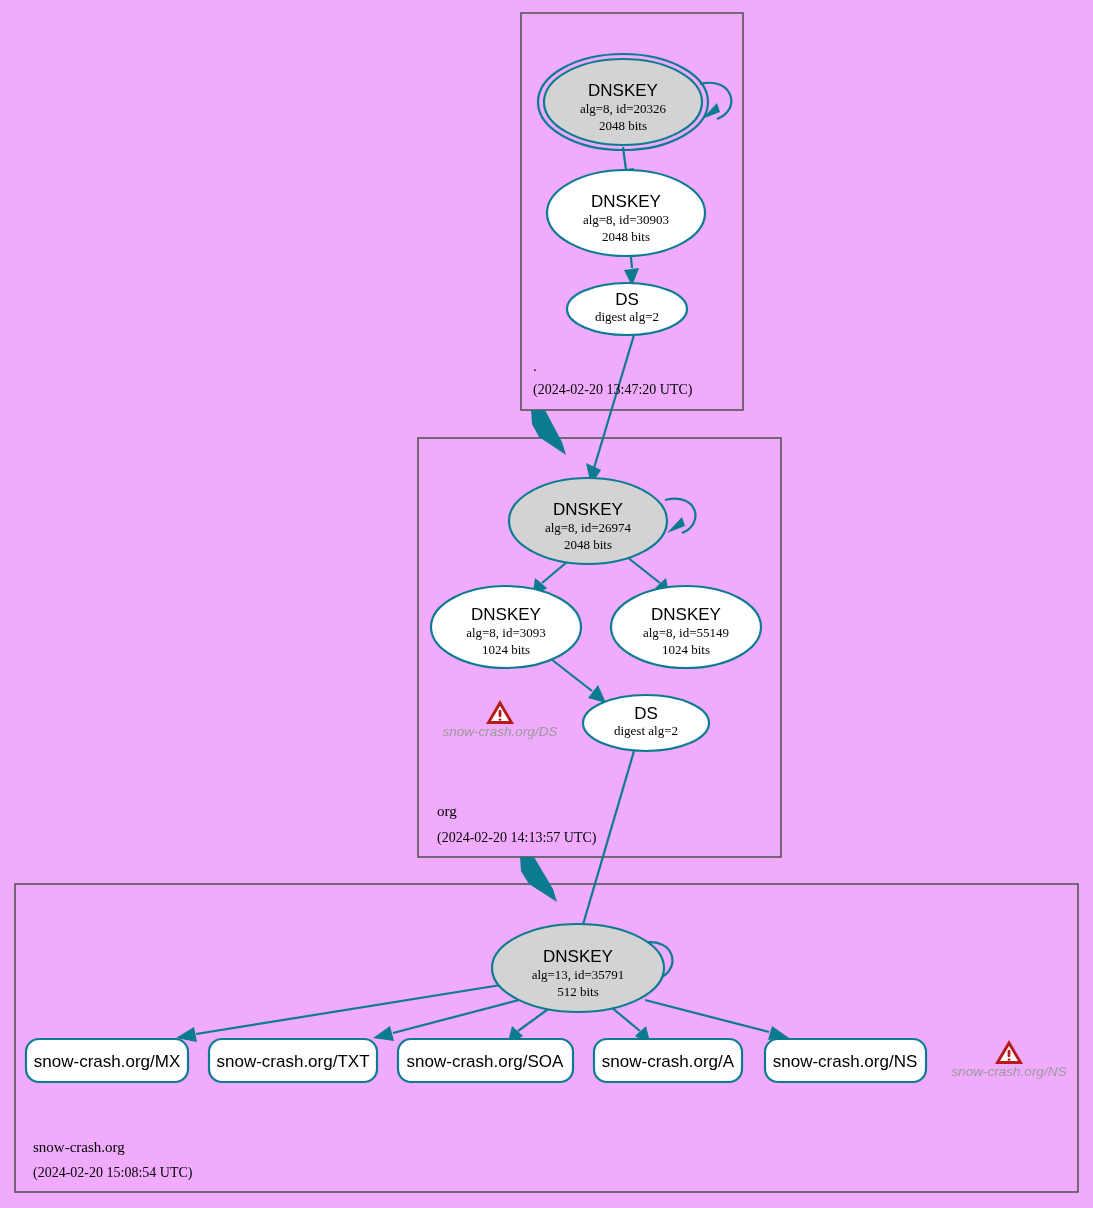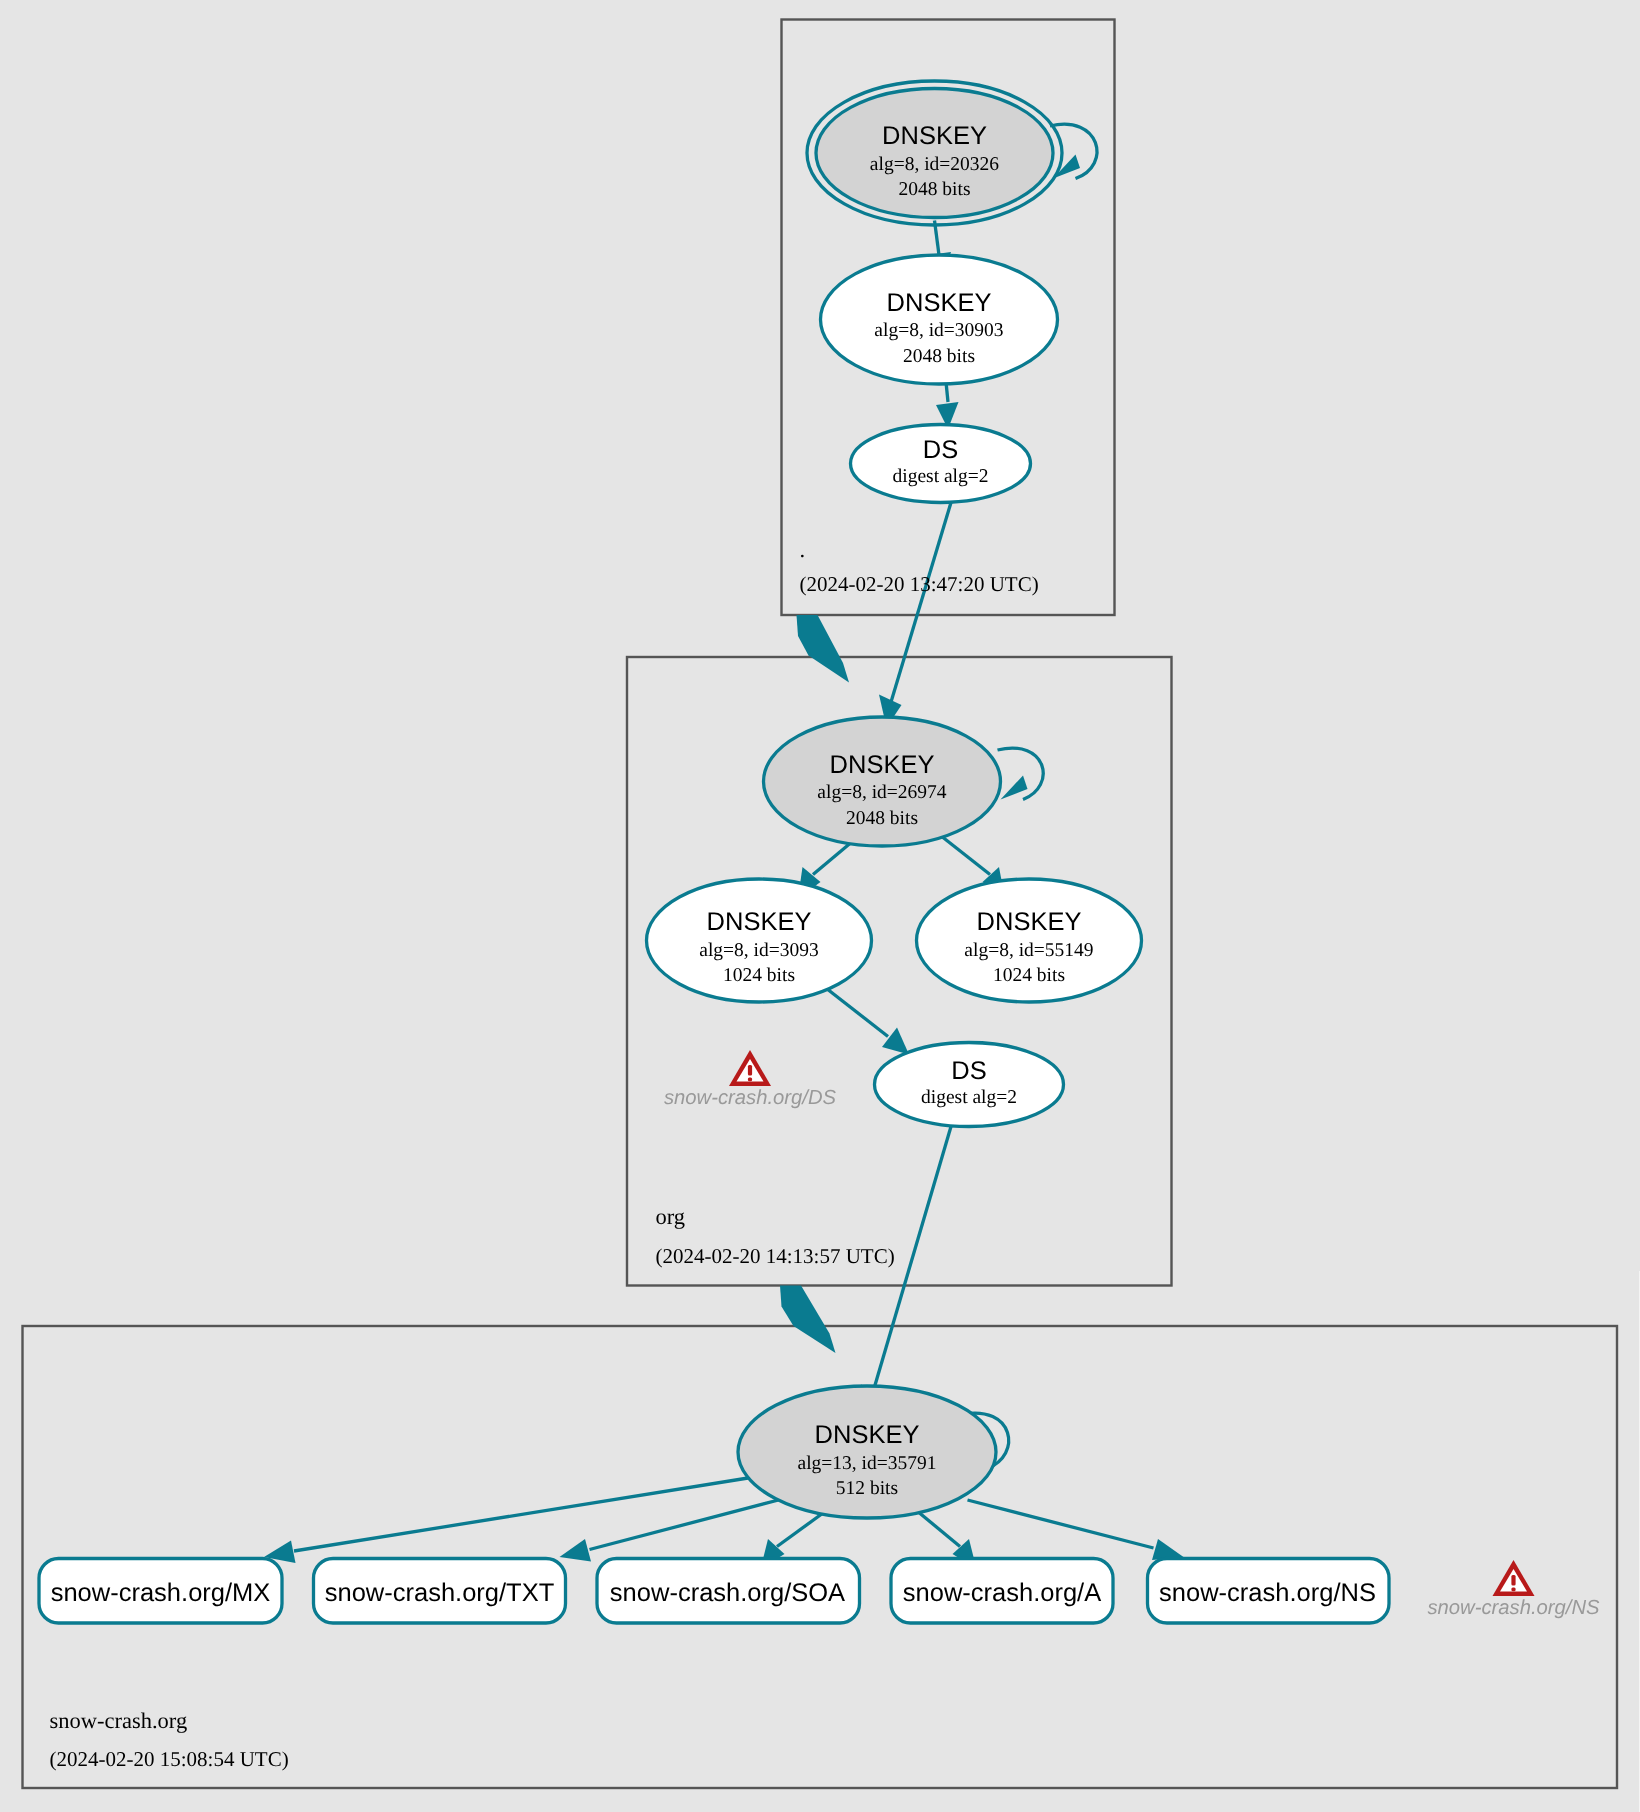--- a/index.html
+++ b/index.html
@@ -4,21 +4,21 @@
 <style>
   html, body {
     margin: 0;
     padding: 0;
     background: #ffffff;
   }
   #canvas-root {
     position: relative;
     width: 1093px;
     height: 1208px;
-    background: #e5e5e5;
+    background: #f0abfc;
     font-family: "Liberation Serif", "DejaVu Serif", serif;
     overflow: hidden;
   }
   svg#dnssec-graph {
     display: block;
     width: 1093px;
     height: 1208px;
   }
   .zone-box {
     fill: none;

